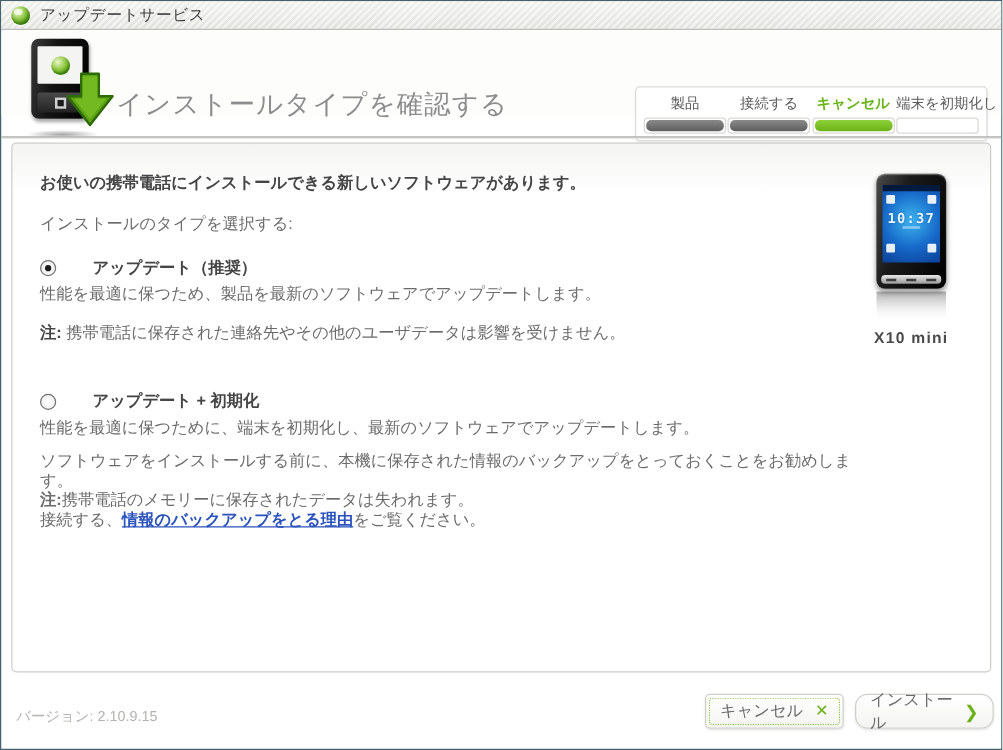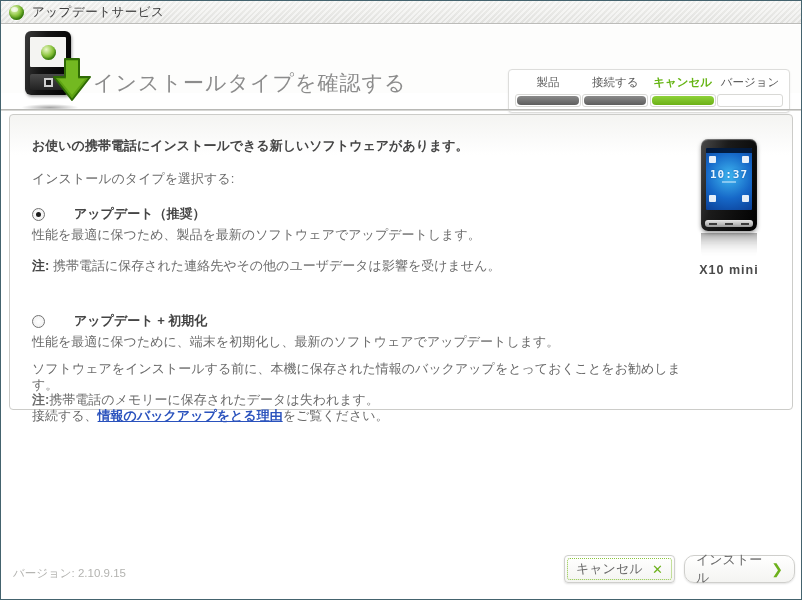--- a/index.html
+++ b/index.html
@@ -98,21 +98,21 @@
     height:13px; border:1px solid #d9d9d6; border-radius:3px; background:#fff;
     padding:1px;
   }
   .step-bar { height:9px; border-radius:4px; }
   .step--done .step-bar { background: linear-gradient(#8a8a8a,#5e5e5e); }
   .step--active .step-bar { background: linear-gradient(#8ed13a,#6cb117); }
   .step--pending .step-bar { background: transparent; }
 
   
   .panel {
-    position:absolute; left:8px; right:8px; top:113px; height:296px;
+    position:absolute; left:8px; right:8px; top:113px; height:424px;
     background: linear-gradient(#f4f4f2, #ffffff 40px);
     border:1px solid #ccccc9; border-radius:4px;
   }
   .panel-text { position:absolute; left:22px; top:22px; width:650px; }
   .content-heading { color:#454545; font-weight:bold; margin-bottom:15px; }
   .select-prompt { margin-bottom:17px; }
   .option-row { display:flex; align-items:center; margin-bottom:3px; cursor:default;gap:20px; }
   .radio {
     width:13px; height:13px; border-radius:50%; border:1px solid #737373;
     background: radial-gradient(#fff, #ededed); margin-right:9px;
@@ -230,21 +230,21 @@
             <div class="step-bar"></div>
           </div>
       </div>
       <div class="step step--active">
         <div class="step-label">キャンセル</div>
         <div class="step-bar-box">
             <div class="step-bar"></div>
           </div>
       </div>
       <div class="step step--pending">
-        <div class="step-label">バージョン</div>
+        <div class="step-label">端末を初期化し</div>
         <div class="step-bar-box">
             <div class="step-bar"></div>
           </div>
       </div>
     </div>
   </div>
   <div class="header-divider"></div>
 
   <div class="panel">
     <div class="panel-text">

